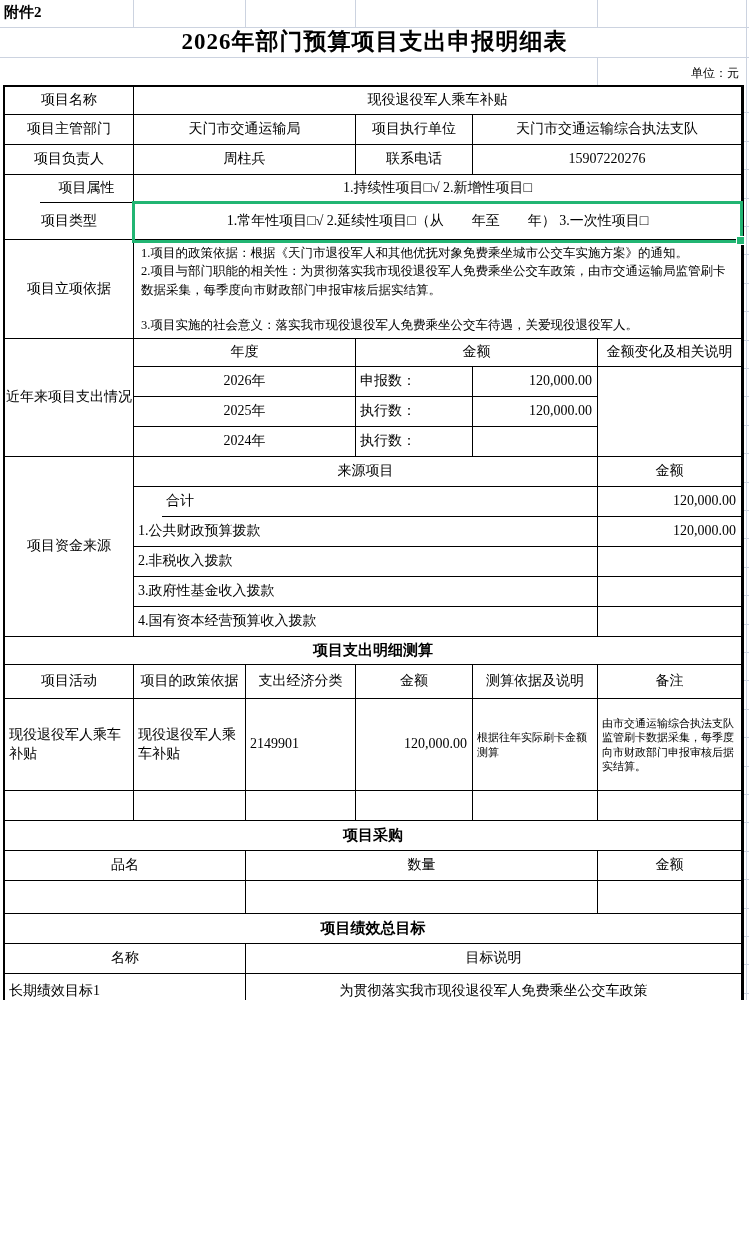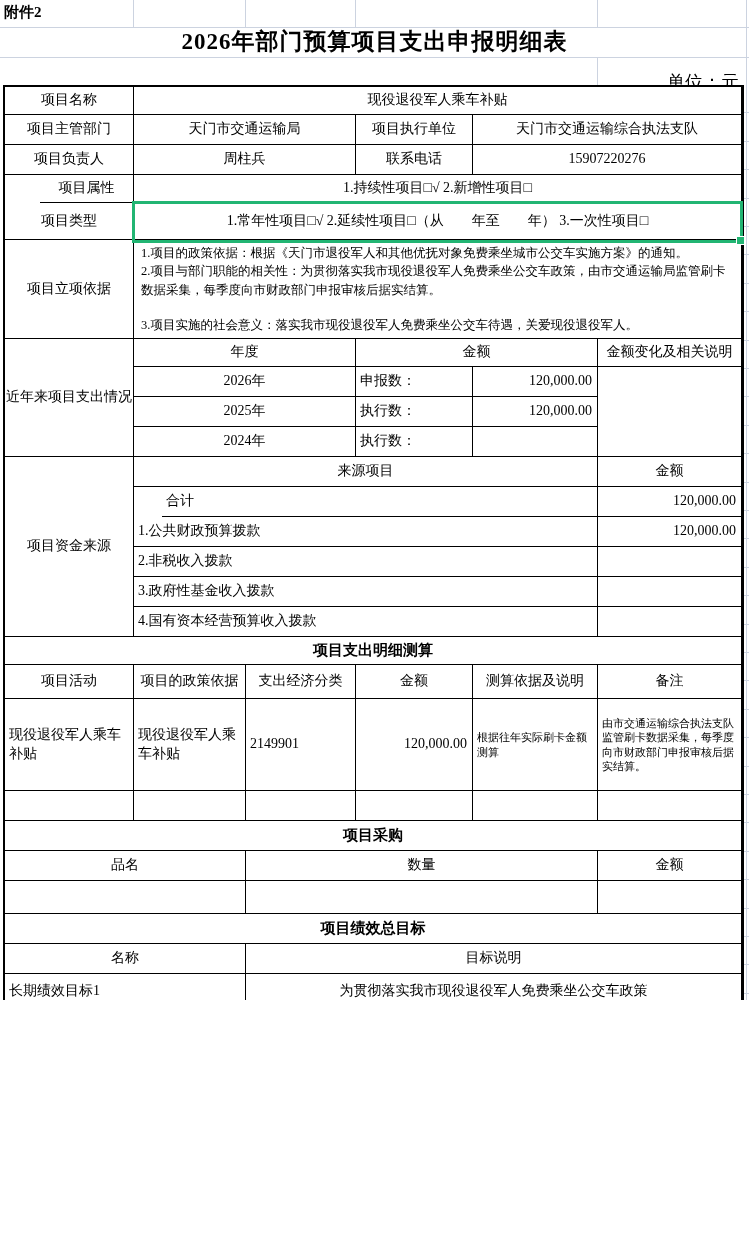--- a/index.html
+++ b/index.html
@@ -4,21 +4,21 @@
 <style>
   * { box-sizing: border-box; margin: 0; padding: 0; }
   html,body { background:#fff; }
   body { font-family: "Liberation Serif", serif; color:#000; }
   #stage { position:relative; width:749px; height:1000px; background:#fff; overflow:hidden; }
 
   
   .attachment { position:absolute; left:4px; top:3px; font-size:15px; font-weight:bold; }
   .main-title { position:absolute; left:0; top:27px; width:749px; height:30px; text-align:center;
                 font-size:23px; font-weight:bold; letter-spacing:1px; line-height:30px; }
-  .unit-note { position:absolute; right:10px; top:71px; font-size:18px; line-height:22px; }
+  .unit-note { position:absolute; right:10px; top:62px; font-size:12px; line-height:22px; }
 
   
   .gl-v { position:absolute; width:1px; background:#ccd3e0; }
   .gl-h { position:absolute; height:1px; background:#ccd3e0; }
   .grid-bottom { position:absolute; left:0; top:1106px; width:741px; height:140px;
     background: repeating-linear-gradient(to bottom, transparent 0px, transparent 16.7px, #ccd3e0 16.7px, #ccd3e0 17.7px); }
   .grid-right { position:absolute; left:742px; top:85px; width:7px; height:1161px;
     background: repeating-linear-gradient(to bottom, transparent 0px, transparent 27.4px, #ccd3e0 27.4px, #ccd3e0 28.4px); }
 
   

